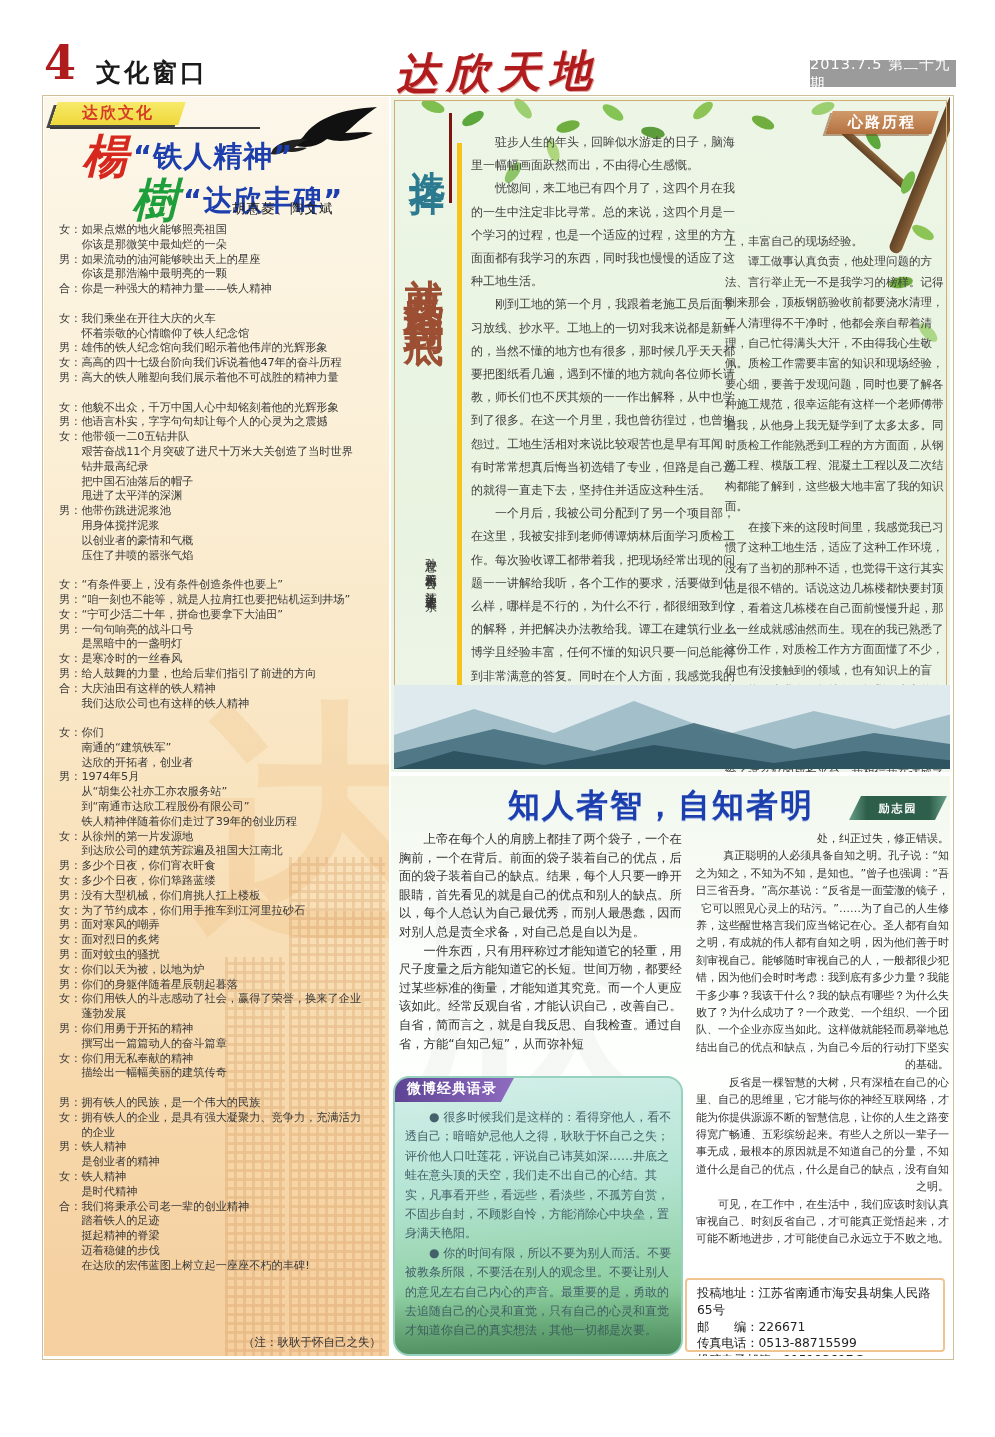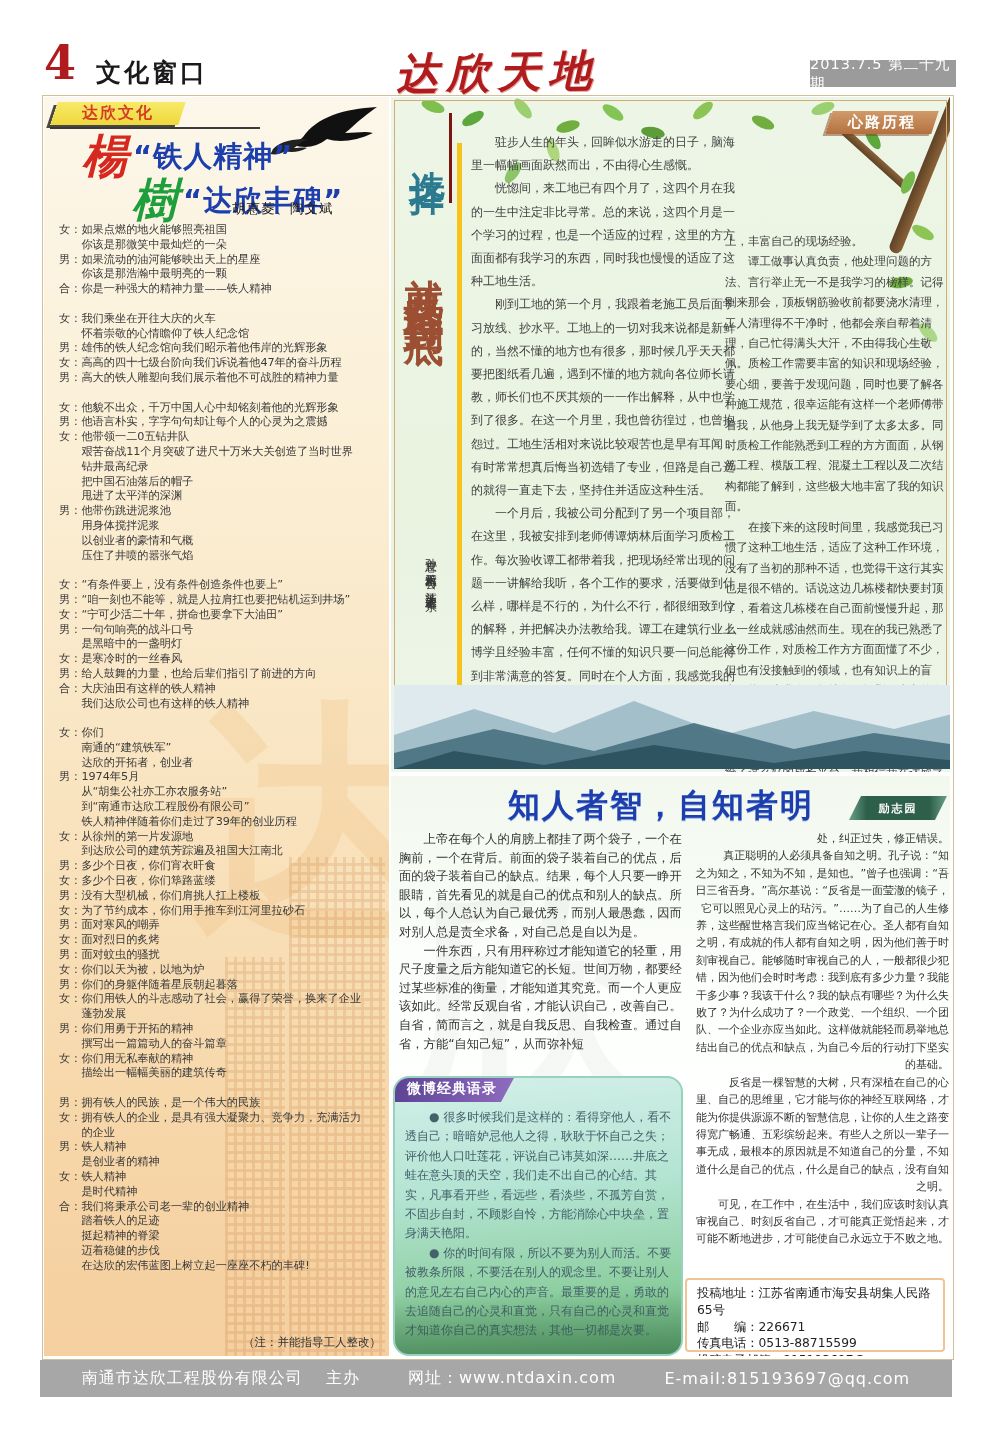--- a/index.html
+++ b/index.html
@@ -198,21 +198,21 @@
 　　的企业
 男：铁人精神
 　　是创业者的精神
 女：铁人精神
 　　是时代精神
 合：我们将秉承公司老一辈的创业精神
 　　踏着铁人的足迹
 　　挺起精神的脊梁
 　　迈着稳健的步伐
 　　在达欣的宏伟蓝图上树立起一座座不朽的丰碑!</div>
-    <div class="abs poem-note">（注：并能指导工人整改）</div>
+    <div class="abs poem-note">（注：耿耿于怀自己之失）</div>
   </div>
 
   <div class="abs mid-sec">
 
     <div class="trunk" style="right:18px;top:-8px;width:13px;height:170px;transform:rotate(22deg);"></div>
     <div class="trunk" style="right:70px;top:18px;width:8px;height:90px;transform:rotate(-48deg);"></div>
     <div class="leaf" style="left:30px;top:4px;background:#7fbf4f;transform:rotate(20deg);"></div>
     <div class="leaf" style="left:70px;top:16px;background:#5da83d;transform:rotate(-30deg);"></div>
     <div class="leaf" style="left:120px;top:6px;background:#9ccf6f;transform:rotate(50deg);"></div>
     <div class="leaf" style="left:165px;top:24px;background:#6fae3f;transform:rotate(-15deg);"></div>
@@ -276,21 +276,13 @@
 　　● 你的时间有限，所以不要为别人而活。不要被教条所限，不要活在别人的观念里。不要让别人的意见左右自己内心的声音。最重要的是，勇敢的去追随自己的心灵和直觉，只有自己的心灵和直觉才知道你自己的真实想法，其他一切都是次要。</div>
       <div class="lake"></div>
     </div>
 
     <div class="abs contact-box flow">投稿地址：江苏省南通市海安县胡集人民路65号
 邮　　编：226671
 传真电话：0513-88715599
 投稿电子邮箱：815193697@qq.com</div>
   </div>
 
-  <div class="abs footer">
-    <span>
-      <span>南通市达欣工程股份有限公司</span>
-      　<span>主办</span>
-    </span>
-    <span>网址：www.ntdaxin.com</span>
-    <span>E-mail:815193697@qq.com</span>
-  </div>
 </div>
 
 </body></html>

